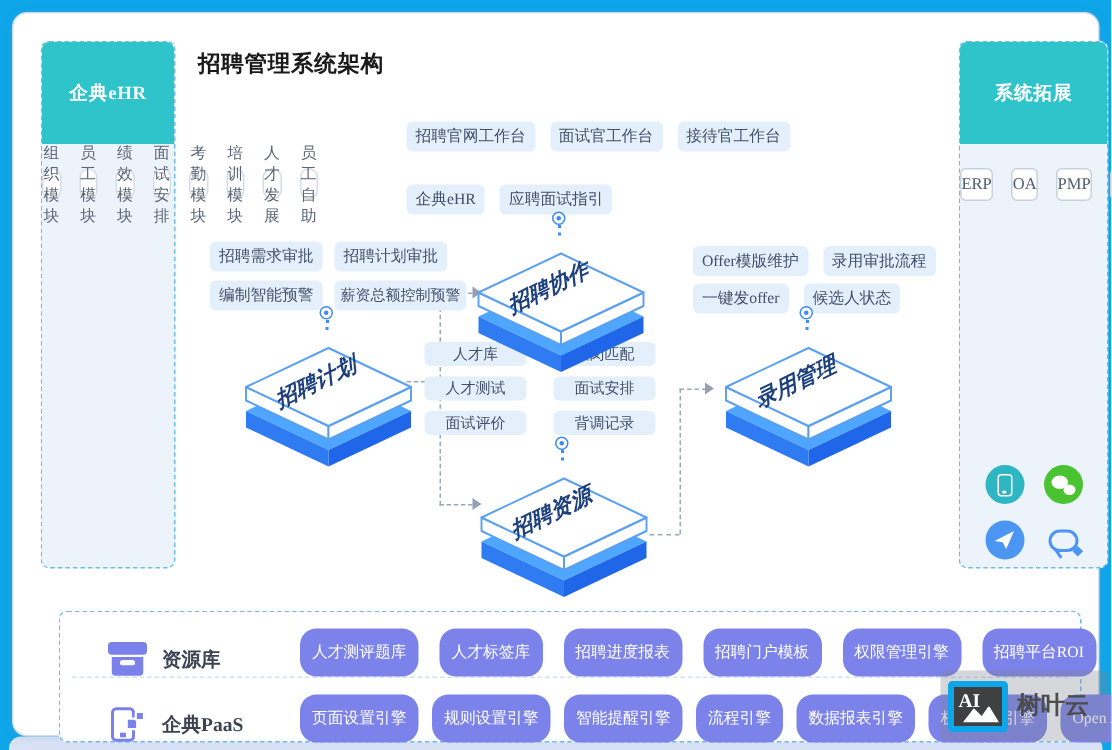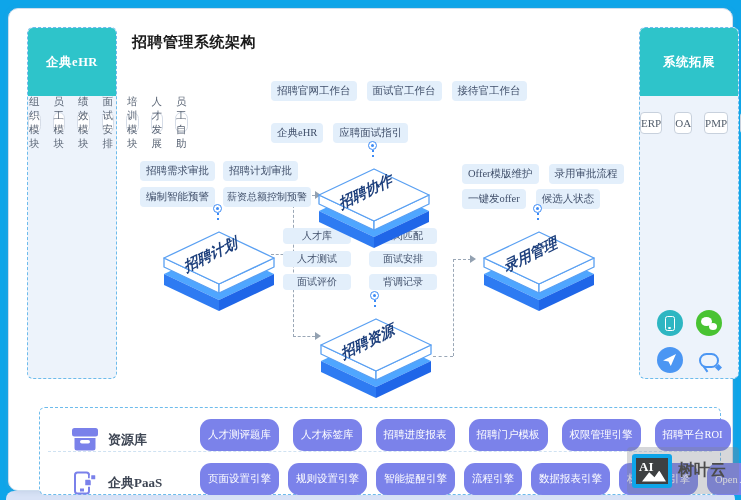--- a/index.html
+++ b/index.html
@@ -113,20 +113,21 @@
   <div class="card">
     <div class="title">招聘管理系统架构</div>
 
     <aside class="sidebar left">
       <div class="side-header">企典eHR</div>
       <div class="side-items">
         <div class="wbtn">组织模块</div>
         <div class="wbtn">员工模块</div>
         <div class="wbtn">绩效模块</div>
         <div class="wbtn">面试安排</div>
+        <div class="wbtn">考勤模块</div>
         <div class="wbtn">培训模块</div>
         <div class="wbtn">人才发展</div>
         <div class="wbtn">员工自助</div>
       </div>
     </aside>
 
     <aside class="sidebar right">
       <div class="side-header">系统拓展</div>
       <div class="side-items">
         <div class="wbtn2">ERP</div>

